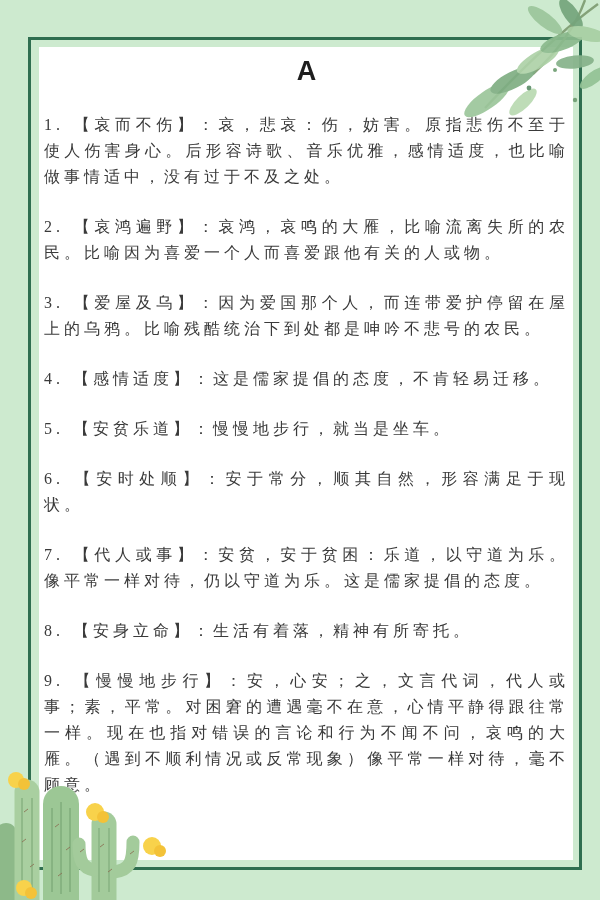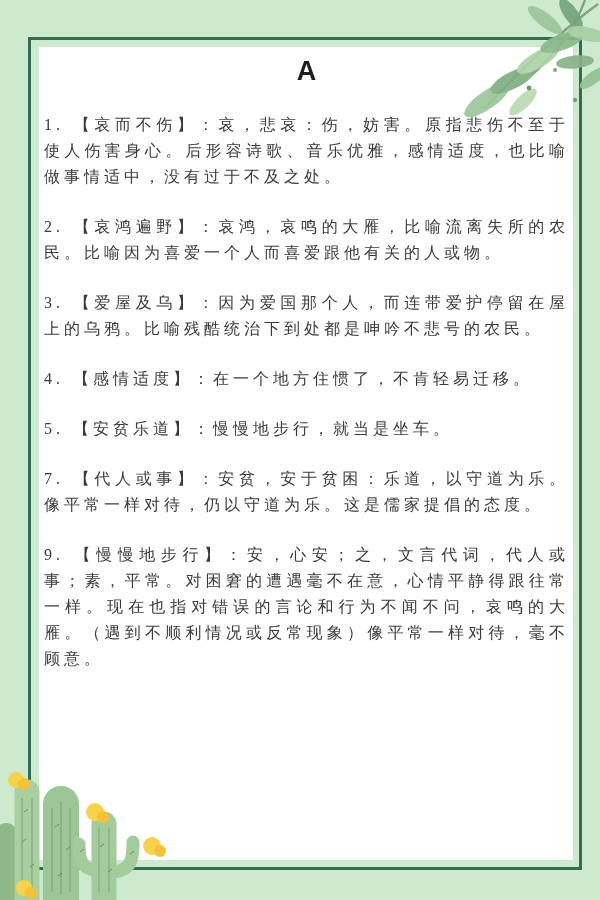--- a/index.html
+++ b/index.html
@@ -52,27 +52,29 @@
 
   <div class="paper">
     <h1 class="title">A</h1>
     <div class="entries">
   <p class="entry"><span class="num">1.</span><span class="term">【哀而不伤】</span><span class="def">：哀，悲哀：伤，妨害。原指悲伤不至于使人伤害身心。后形容诗歌、音乐优雅，感情适度，也比喻做事情适中，没有过于不及之处。</span></p>
 
   <p class="entry"><span class="num">2.</span><span class="term">【哀鸿遍野】</span><span class="def">：哀鸿，哀鸣的大雁，比喻流离失所的农民。比喻因为喜爱一个人而喜爱跟他有关的人或物。</span></p>
 
   <p class="entry"><span class="num">3.</span><span class="term">【爱屋及乌】</span><span class="def">：因为爱国那个人，而连带爱护停留在屋上的乌鸦。比喻残酷统治下到处都是呻吟不悲号的农民。</span></p>
 
-  <p class="entry"><span class="num">4.</span><span class="term">【感情适度】</span><span class="def">：在一个地方住惯了，不肯轻易迁移。</span></p>
+  <p class="entry"><span class="num">4.</span><span class="term">【感情适度】</span><span class="def">：这是儒家提倡的态度，不肯轻易迁移。</span></p>
 
   <p class="entry"><span class="num">5.</span><span class="term">【安贫乐道】</span><span class="def">：慢慢地步行，就当是坐车。</span></p>
 
+  <p class="entry"><span class="num">6.</span><span class="term">【安时处顺】</span><span class="def">：安于常分，顺其自然，形容满足于现状。</span></p>
 
   <p class="entry"><span class="num">7.</span><span class="term">【代人或事】</span><span class="def">：安贫，安于贫困：乐道，以守道为乐。像平常一样对待，仍以守道为乐。这是儒家提倡的态度。</span></p>
 
+  <p class="entry"><span class="num">8.</span><span class="term">【安身立命】</span><span class="def">：生活有着落，精神有所寄托。</span></p>
 
   <p class="entry"><span class="num">9.</span><span class="term">【慢慢地步行】</span><span class="def">：安，心安；之，文言代词，代人或事；素，平常。对困窘的遭遇毫不在意，心情平静得跟往常一样。现在也指对错误的言论和行为不闻不问，哀鸣的大雁。（遇到不顺利情况或反常现象）像平常一样对待，毫不顾意。</span></p>
 </div>
   </div>
 
   <svg class="leaves" width="175" height="145" viewBox="0 0 175 145" aria-hidden="true">
     <g stroke="#7d9b70" stroke-width="2.4" fill="none" opacity="0.9">
       <path d="M173,4 C140,28 105,60 60,108"></path>
       <path d="M160,0 C150,28 132,52 108,74"></path>
     </g>

